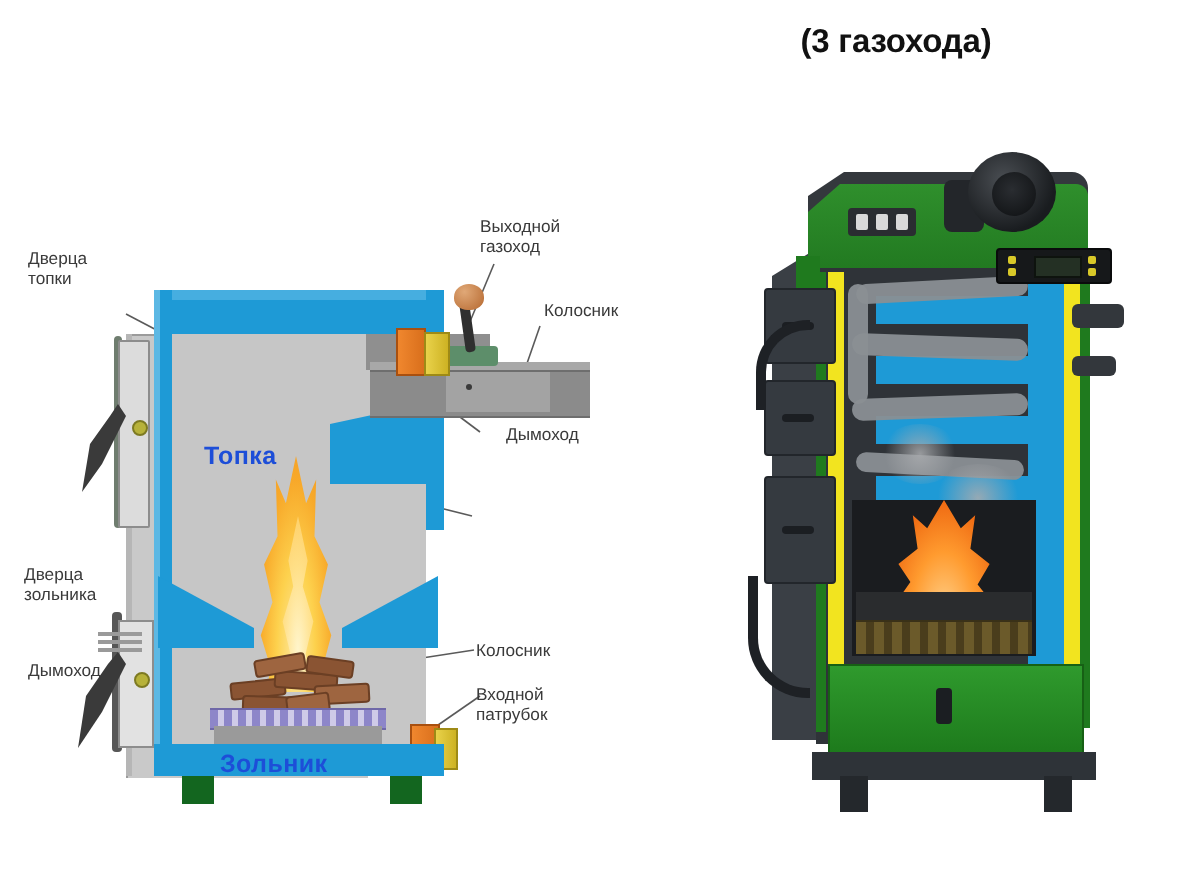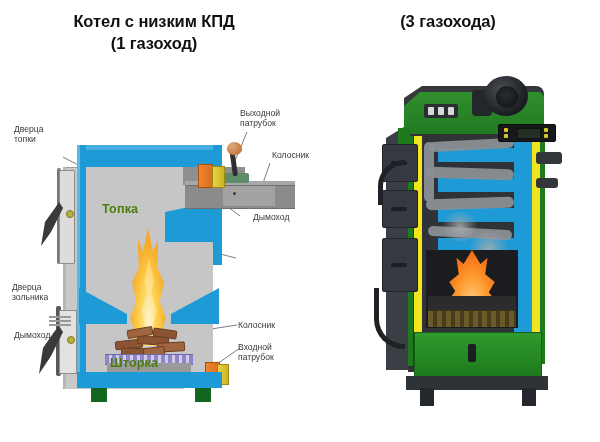--- a/index.html
+++ b/index.html
@@ -126,22 +126,23 @@
   .shutter{
     position:absolute;left:-6px;top:176px;width:22px;height:12px;
   }
   .shutter i{position:absolute;display:block;background:#9a9a9a;height:2px;width:22px;}
   .shutter i:nth-child(1){top:0;}
   .shutter i:nth-child(2){top:4px;}
   .shutter i:nth-child(3){top:8px;}
 
   
   .inner-label{
-    position:absolute;color:#4d7c0f;font-weight:bold;font-size:12.5px;
+    position:absolute;color:#1d4ed8;font-weight:bold;font-size:12.5px;
     letter-spacing:0.2px;
+    margin-top:19px;
   }
   #label-topka{left:47px;top:62px;}
   #label-zolnik{left:55px;top:216px;}
 
   
   .flame{
     position:absolute;left:62px;top:88px;width:62px;height:118px;
   }
   .flame .f1{
     position:absolute;left:10px;top:0;width:42px;height:118px;
@@ -357,24 +358,20 @@
   .hose2{
     position:absolute;left:-2px;top:78px;width:22px;height:40px;
     border-left:5px solid #1e2125;border-top-left-radius:26px;border-top:5px solid #1e2125;
   }
 </style>
 </head>
 <body>
 
 <div class="stage">
 
-  <div class="title" id="title-left">
-    <span>Котел с низким КПД</span>
-    <span class="l2">(1 газоход)</span>
-  </div>
   <div class="title" id="title-right">
     <span class="l2">(3 газохода)</span>
   </div>
 
   <svg class="leaders" viewBox="0 0 600 442">
     <g stroke="#5a5a5a" stroke-width="0.8" fill="none">
       <path d="M63,157 L103,178"></path>
       <path d="M63,312 L95,300"></path>
       <path d="M62,338 L86,350"></path>
       <path d="M247,132 L232,168"></path>
@@ -456,21 +453,21 @@
     <div class="shutter">
         <i></i>
         <i></i>
         <i></i>
       </div>
 
     <div class="leg l1"></div>
     <div class="leg l2"></div>
 
     <div class="inner-label" id="label-topka">Топка</div>
-    <div class="inner-label" id="label-zolnik">Шторка</div>
+    <div class="inner-label" id="label-zolnik">Зольник</div>
   </div>
 
   <div id="boiler-right">
 
     <div class="rb-side"></div>
     <div class="rb-body-dark"></div>
 
     <div class="rb-blue right-col"></div>
     <div class="rb-blue b1"></div>
     <div class="rb-blue b2"></div>
@@ -542,21 +539,21 @@
 
   <div class="callout" style="left:14px;top:124px;width:60px;">Дверца
 топки</div>
 
   <div class="callout" style="left:12px;top:282px;width:68px;">Дверца
 зольника</div>
 
   <div class="callout" style="left:14px;top:330px;width:50px;">Дымоход</div>
 
   <div class="callout r" style="left:240px;top:108px;width:62px;">Выходной
-патрубок</div>
+газоход</div>
 
   <div class="callout r" style="left:272px;top:150px;width:60px;">Колосник</div>
 
   <div class="callout r" style="left:236px;top:212px;width:60px;margin-left:17px;">Дымоход</div>
 
 
   <div class="callout r" style="left:238px;top:320px;width:62px;">Колосник</div>
 
   <div class="callout r" style="left:238px;top:342px;width:62px;">Входной
 патрубок</div>

